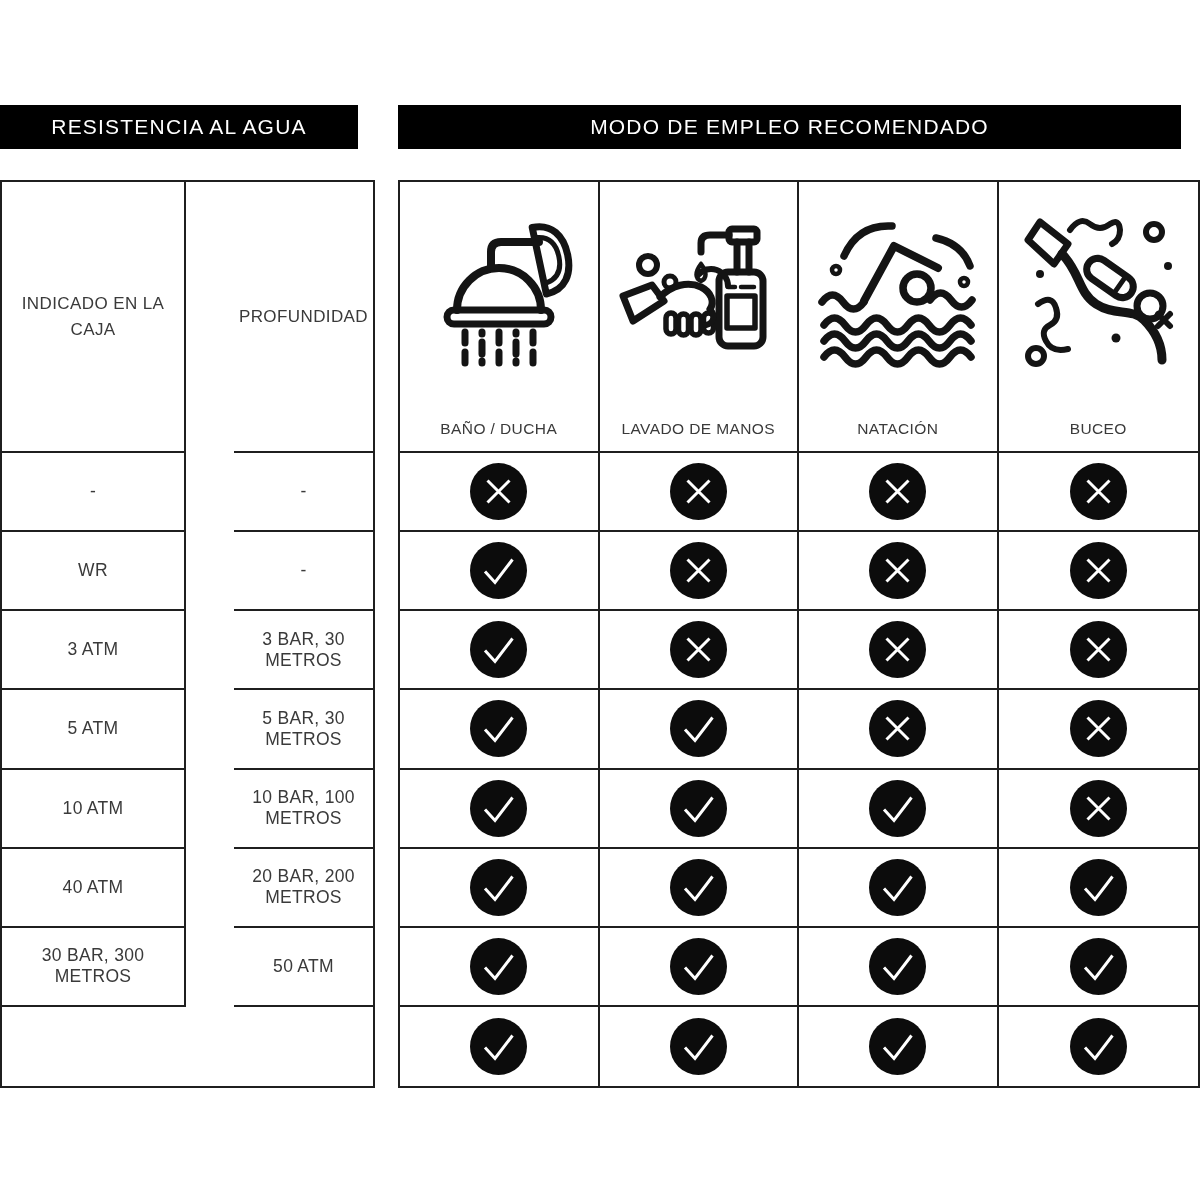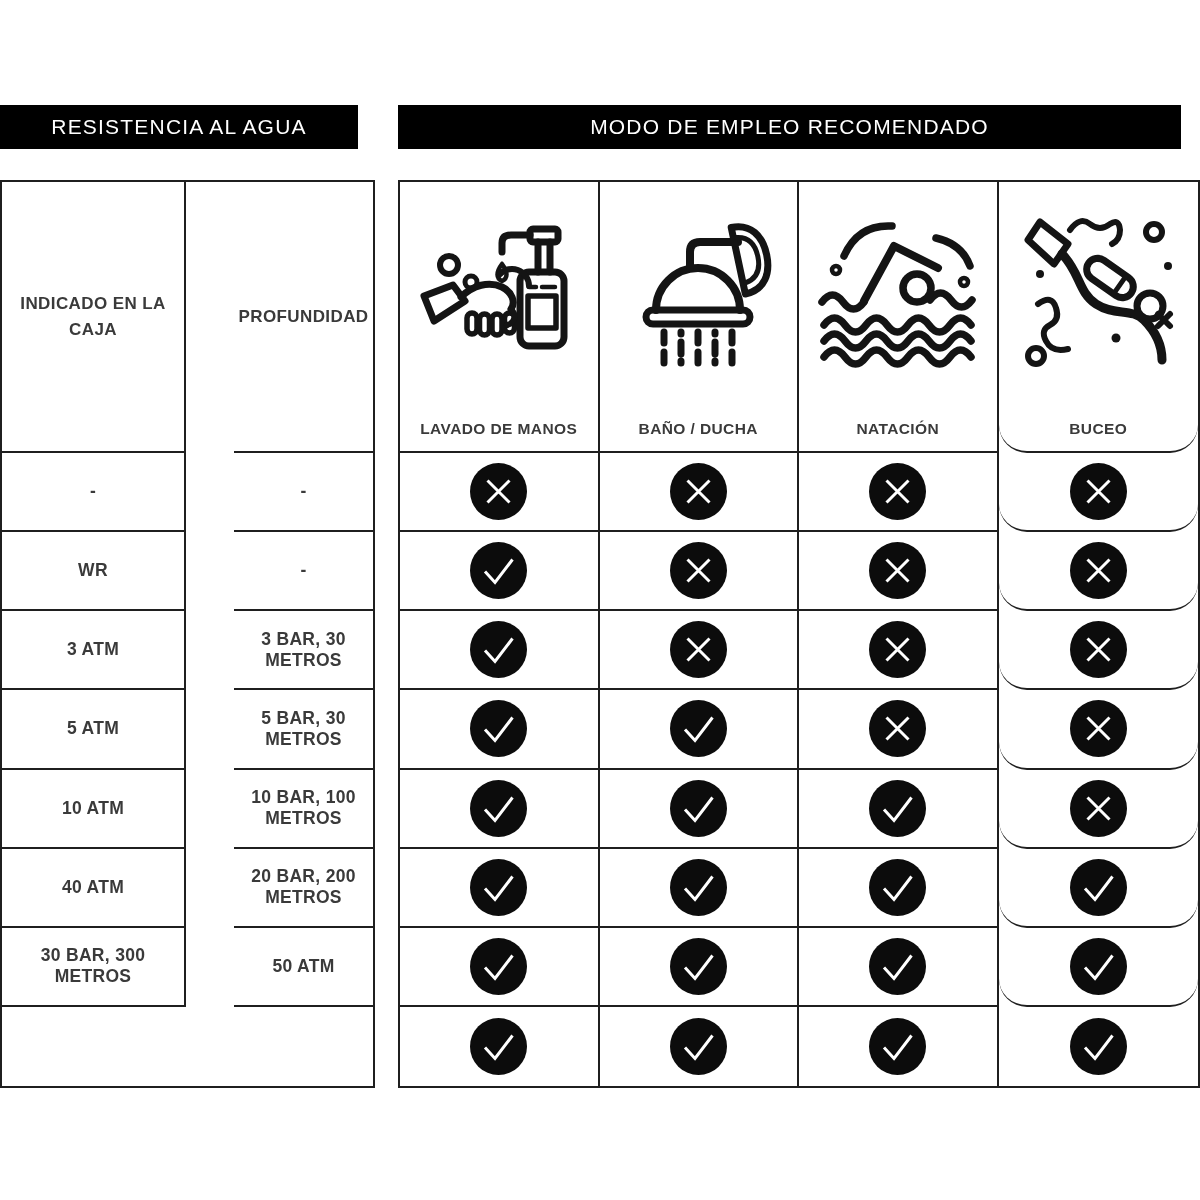--- a/index.html
+++ b/index.html
@@ -13,32 +13,32 @@
     color:var(--header-text,#fff);display:flex;align-items:center;justify-content:center;
     font-size:21px;letter-spacing:1.2px;white-space:nowrap;
   }
   .bar-left{left:0;width:358px;}
   .bar-right{left:398px;width:783px;}
 
   
   .table{
     position:absolute;top:180px;height:908px;box-sizing:border-box;
     border:2px solid var(--grid-line,#1f1f1f);display:grid;
-    grid-template-rows:271px repeat(8,1fr);background:#fff;font-weight:bold;
+    grid-template-rows:271px repeat(8,1fr);background:#fff;
   }
   .t-left{left:0;width:375px;grid-template-columns:184px 1fr;}
   .t-right{left:398px;width:802px;grid-template-columns:repeat(4,1fr);}
   .cell{
     box-sizing:border-box;display:flex;align-items:center;justify-content:center;
     text-align:center;border-right:2px solid var(--grid-line,#1f1f1f);
     border-bottom:2px solid var(--grid-line,#1f1f1f);
   }
   .t-left  > .cell:nth-child(2n)  {border-right:none;margin-left:48px;}
   .t-left  > .cell:nth-child(n+17){border-bottom:none;}
-  .t-right > .cell:nth-child(4n)  {border-right:none;border-radius:28px;}
+  .t-right > .cell:nth-child(4n)  {border-right:none;}
   .t-right > .cell:nth-child(n+33){border-bottom:none;}
 
   .col-head{font-size:17px;line-height:1.5;letter-spacing:0.4px;}
   .col-head .hd{max-width:150px;}
   .body-cell{font-size:17.5px;letter-spacing:0.3px;}
 
   .act-head{position:relative;flex-direction:column;justify-content:flex-start;}
   .icon-wrap{margin-top:26px;color:var(--icon-stroke,#141414);line-height:0;}
   .act-label{
     position:absolute;bottom:13px;left:0;right:0;text-align:center;
@@ -76,20 +76,42 @@
       <div class="cell body-cell">5 BAR, 30 METROS</div>
       <div class="cell body-cell">10 ATM</div>
       <div class="cell body-cell">10 BAR, 100 METROS</div>
       <div class="cell body-cell">40 ATM</div>
       <div class="cell body-cell">20 BAR, 200 METROS</div>
       <div class="cell body-cell">30 BAR, 300 METROS</div>
       <div class="cell body-cell">50 ATM</div>
     </div>
 
   <div class="table t-right">
+
+    <div class="cell act-head">
+      <div class="icon-wrap">
+        <svg width="160" height="160" viewBox="0 0 160 160">
+          <g fill="none" stroke="currentColor" stroke-width="7" stroke-linecap="round" stroke-linejoin="round">
+            <path d="M38 102 A42 42 0 0 1 122 102" stroke-width="8"></path>
+            <rect x="28" y="102" width="104" height="14" rx="7"></rect>
+            <path d="M72 60 V44 Q72 34 82 34 L120 34" stroke-width="8"></path>
+            <g transform="rotate(-12 133 50)">
+              <path d="M120 16 C140 16 149 31 149 50 C149 69 140 84 120 84 Z"></path>
+              <path d="M123 27 C136 29 140 38 140 50 C140 62 136 71 123 73" stroke-width="5"></path>
+            </g>
+            <path d="M46 124 V156" stroke-dasharray="11 9"></path>
+            <path d="M63 124 V156" stroke-dasharray="2 8 12 7"></path>
+            <path d="M80 124 V156" stroke-dasharray="11 9"></path>
+            <path d="M97 124 V156" stroke-dasharray="2 8 12 7"></path>
+            <path d="M114 124 V156" stroke-dasharray="11 9"></path>
+          </g>
+        </svg>
+      </div>
+      <div class="act-label">BAÑO / DUCHA</div>
+    </div>
 
     <div class="cell act-head">
       <div class="icon-wrap">
         <svg width="160" height="160" viewBox="0 0 160 160">
           <g fill="none" stroke="currentColor" stroke-width="7" stroke-linecap="round" stroke-linejoin="round">
             <rect x="101" y="64" width="44" height="74" rx="9"></rect>
             <rect x="109" y="88" width="28" height="32" stroke-width="5.5"></rect>
             <path d="M110 79 h7 M123 79 h13" stroke-width="4.5"></path>
             <path d="M119 64 V34 M131 64 V34"></path>
             <rect x="111" y="21" width="28" height="13" rx="3"></rect>
@@ -107,42 +129,20 @@
             <path d="M92 101 C98 107 96 115 88 117" stroke-width="6"></path>
           </g>
         </svg>
       </div>
       <div class="act-label">LAVADO DE MANOS</div>
     </div>
 
     <div class="cell act-head">
       <div class="icon-wrap">
         <svg width="160" height="160" viewBox="0 0 160 160">
-          <g fill="none" stroke="currentColor" stroke-width="7" stroke-linecap="round" stroke-linejoin="round">
-            <path d="M38 102 A42 42 0 0 1 122 102" stroke-width="8"></path>
-            <rect x="28" y="102" width="104" height="14" rx="7"></rect>
-            <path d="M72 60 V44 Q72 34 82 34 L120 34" stroke-width="8"></path>
-            <g transform="rotate(-12 133 50)">
-              <path d="M120 16 C140 16 149 31 149 50 C149 69 140 84 120 84 Z"></path>
-              <path d="M123 27 C136 29 140 38 140 50 C140 62 136 71 123 73" stroke-width="5"></path>
-            </g>
-            <path d="M46 124 V156" stroke-dasharray="11 9"></path>
-            <path d="M63 124 V156" stroke-dasharray="2 8 12 7"></path>
-            <path d="M80 124 V156" stroke-dasharray="11 9"></path>
-            <path d="M97 124 V156" stroke-dasharray="2 8 12 7"></path>
-            <path d="M114 124 V156" stroke-dasharray="11 9"></path>
-          </g>
-        </svg>
-      </div>
-      <div class="act-label">BAÑO / DUCHA</div>
-    </div>
-
-    <div class="cell act-head">
-      <div class="icon-wrap">
-        <svg width="160" height="160" viewBox="0 0 160 160">
           <g fill="none" stroke="currentColor" stroke-width="7.5" stroke-linecap="round" stroke-linejoin="round">
             <path d="M4 94 q10.5 -14 21 0 q10.5 14 21 0"></path>
             <path d="M112 92 q10.5 -14 21 0 q10.5 14 21 0"></path>
             <circle cx="99" cy="80" r="14"></circle>
             <path d="M46 93 L76 38 L120 60" stroke-width="8"></path>
             <path d="M26 48 Q40 16 74 18"></path>
             <path d="M118 30 Q144 36 152 58"></path>
             <circle cx="18" cy="62" r="4" stroke-width="4.5"></circle>
             <circle cx="146" cy="74" r="4" stroke-width="4.5"></circle>
             <path d="M6 117 q10.5 -14 21 0 q10.5 14 21 0 q10.5 -14 21 0 q10.5 14 21 0 q10.5 -14 21 0 q10.5 14 21 0 q10.5 -14 21 0"></path>

